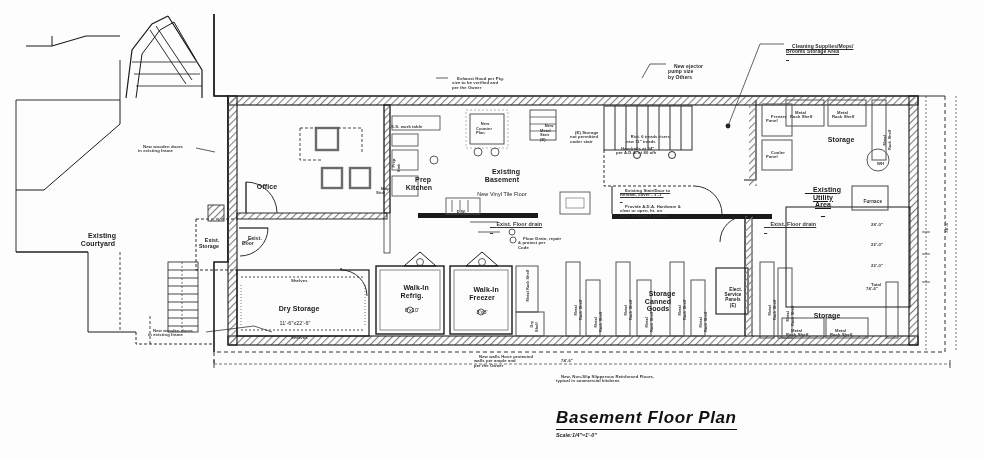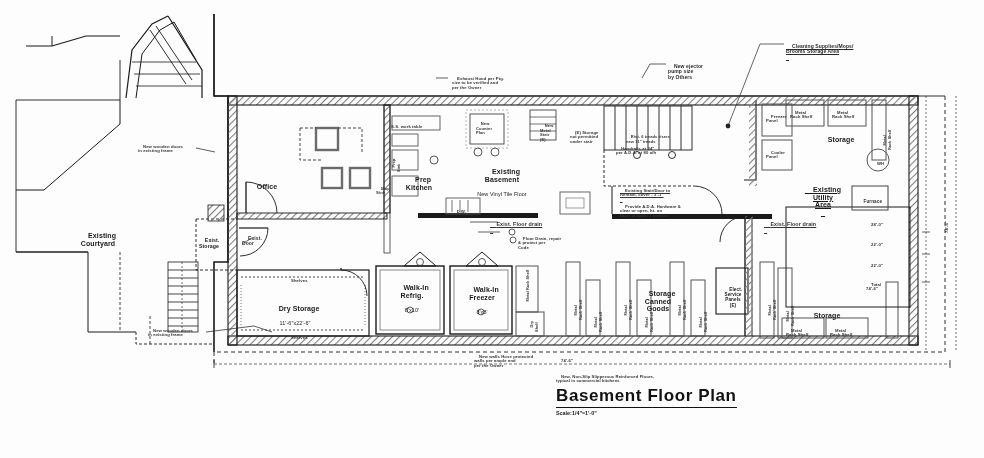--- a/index.html
+++ b/index.html
@@ -7,21 +7,21 @@
   #sheet{position:relative;width:984px;height:458px;background:#fdfdfd;overflow:hidden;}
   .lbl{position:absolute;color:#1a1a1a;white-space:pre;line-height:1.12;letter-spacing:.1px;}
   .hand{font-family:"Liberation Sans",sans-serif;font-weight:600;}
   .rm{font-size:7px;font-weight:700;text-align:center;}
   .rm .sub{font-weight:400;font-size:5.4px;display:block;}
   .note{font-size:5px;font-weight:600;color:#2a2a2a;}
   .tiny{font-size:4.2px;font-weight:600;color:#333;}
   .vert{transform:rotate(-90deg);transform-origin:left top;}
   .ul{text-decoration:underline;}
   svg{position:absolute;left:0;top:0;}
-  #title{position:absolute;left:556px;top:386px;}
+  #title{position:absolute;left:556px;top:408px;font-style:italic;}
   #title .t{font-size:17px;font-weight:700;letter-spacing:.6px;color:#111;border-bottom:1.6px solid #111;padding-bottom:1px;}
   #title .s{font-size:5.4px;font-weight:600;color:#222;margin-top:2px;}
 </style>
 </head>
 <body>
 
 <div id="sheet">
 
   <svg width="984" height="458">
     <defs>

